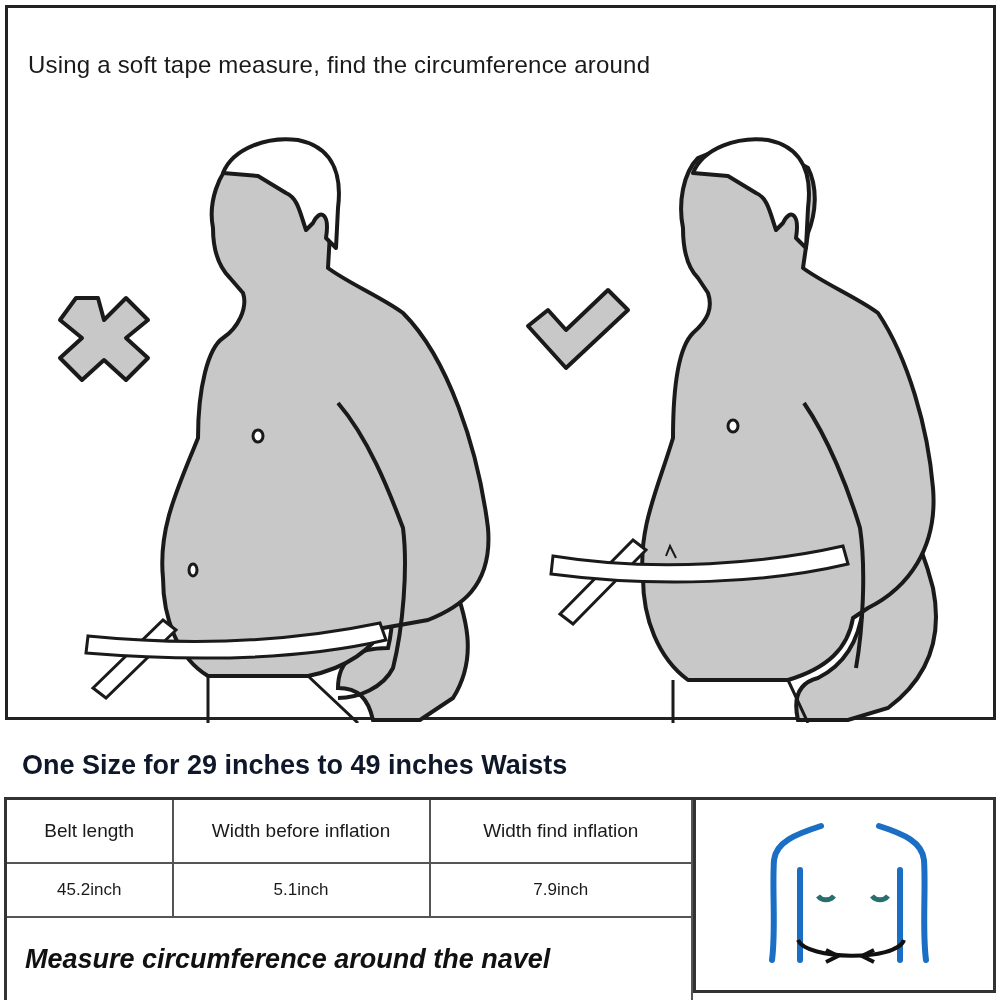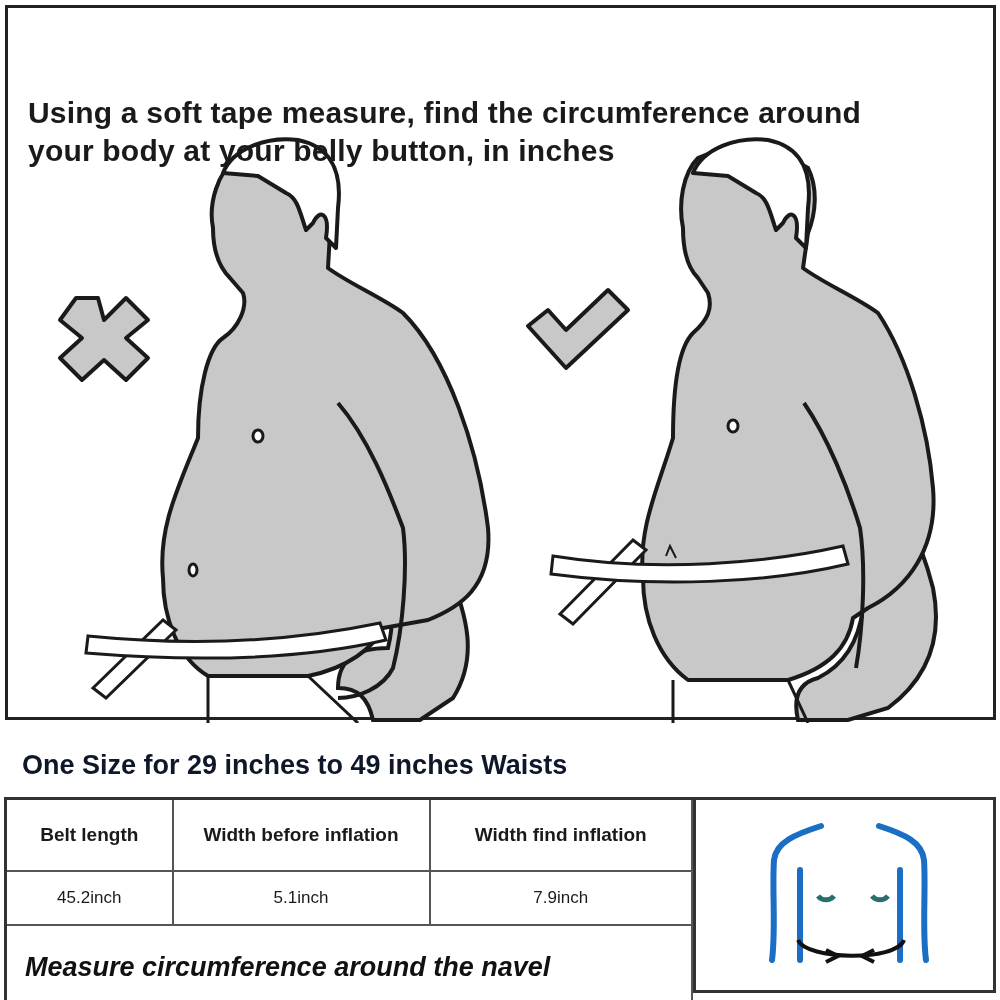--- a/index.html
+++ b/index.html
@@ -5,40 +5,39 @@
     * { box-sizing: border-box; margin: 0; padding: 0; }
     html, body { width: 1000px; height: 1000px; background: #ffffff; overflow: hidden; }
     body { position: relative; font-family: "Liberation Sans", sans-serif; color: #1a1a1a; }
 
     .top-panel {
       position: absolute; left: 5px; top: 5px; width: 991px; height: 715px;
       border: 3px solid #222; background: #fff;
     }
     .top-title {
       position: absolute; left: 20px; top: 38px; width: 950px;
-      font-size: 30px; font-weight: bold; line-height: 38px; color: #1a1a1a;
+      font-size: 24px; font-weight: normal; line-height: 38px; color: #1a1a1a;
       letter-spacing: 0.2px;
-      margin-top: 48px;
     }
     .illustration { position: absolute; left: 0; top: 0; width: 991px; height: 715px; }
 
     .size-heading {
       position: absolute; left: 22px; top: 750px;
       font-size: 27px; font-weight: bold; color: #0f172a;
     }
 
     .spec-table {
       position: absolute; left: 4px; top: 797px; width: 689px; height: 196px;
       border: 3px solid #333; border-right: 2px solid #333;
       border-collapse: collapse;
     }
     .spec-table td, .spec-table th {
       border: 2px solid #555; text-align: center; vertical-align: middle;
     }
-    .spec-table th { font-size: 19px; font-weight: bold; height: 72px; color: #1a1a1a; margin-top: 44px; }
+    .spec-table th { font-size: 19px; font-weight: normal; height: 64px; color: #1a1a1a; margin-top: 44px; }
     .spec-table td.val { font-size: 17px; font-weight: normal; height: 54px; color: #1a1a1a; margin-top: 40px; }
     .spec-table td.note {
       font-size: 27px; font-weight: bold; text-align: left; padding-left: 18px; height: 86px; color: #111; font-style: italic;
     }
 
     .diagram-box {
       position: absolute; left: 693px; top: 797px; width: 303px; height: 196px;
       border: 3px solid #333; background: #fff;
     }
   </style>
@@ -83,21 +82,20 @@
       <path d="M796,395 C820,430 840,480 852,520 C858,560 855,620 848,660" fill="none" stroke="#1a1a1a" stroke-width="4"></path>
       <ellipse cx="725" cy="418" rx="5" ry="6" fill="#fff" stroke="#1a1a1a" stroke-width="3"></ellipse>
       <path d="M665,672 L665,715 M780,672 L800,715" fill="none" stroke="#1a1a1a" stroke-width="3"></path>
       <path d="M552,606 L625,532 L638,542 L565,616 Z" fill="#fff" stroke="#1a1a1a" stroke-width="3"></path>
       <path d="M545,548 C650,565 760,555 835,538 L840,556 C760,575 650,580 543,566 Z" fill="#fff" stroke="#1a1a1a" stroke-width="3"></path>
       <path d="M658,548 L662,538 L668,550" fill="#c8c8c8" stroke="#1a1a1a" stroke-width="2"></path>
     </g>
   </svg>
   <div class="top-title">
     <div>Using a soft tape measure, find the circumference around</div>
-    <div>your body at your belly button, in inches</div>
   </div>
 </div>
 
 <div class="size-heading">One Size for 29 inches to 49 inches Waists</div>
 
 <table class="spec-table">
   <tbody>
       <tr>
     <th style="width:167px">Belt length</th>
     <th style="width:257px">Width before inflation</th>

